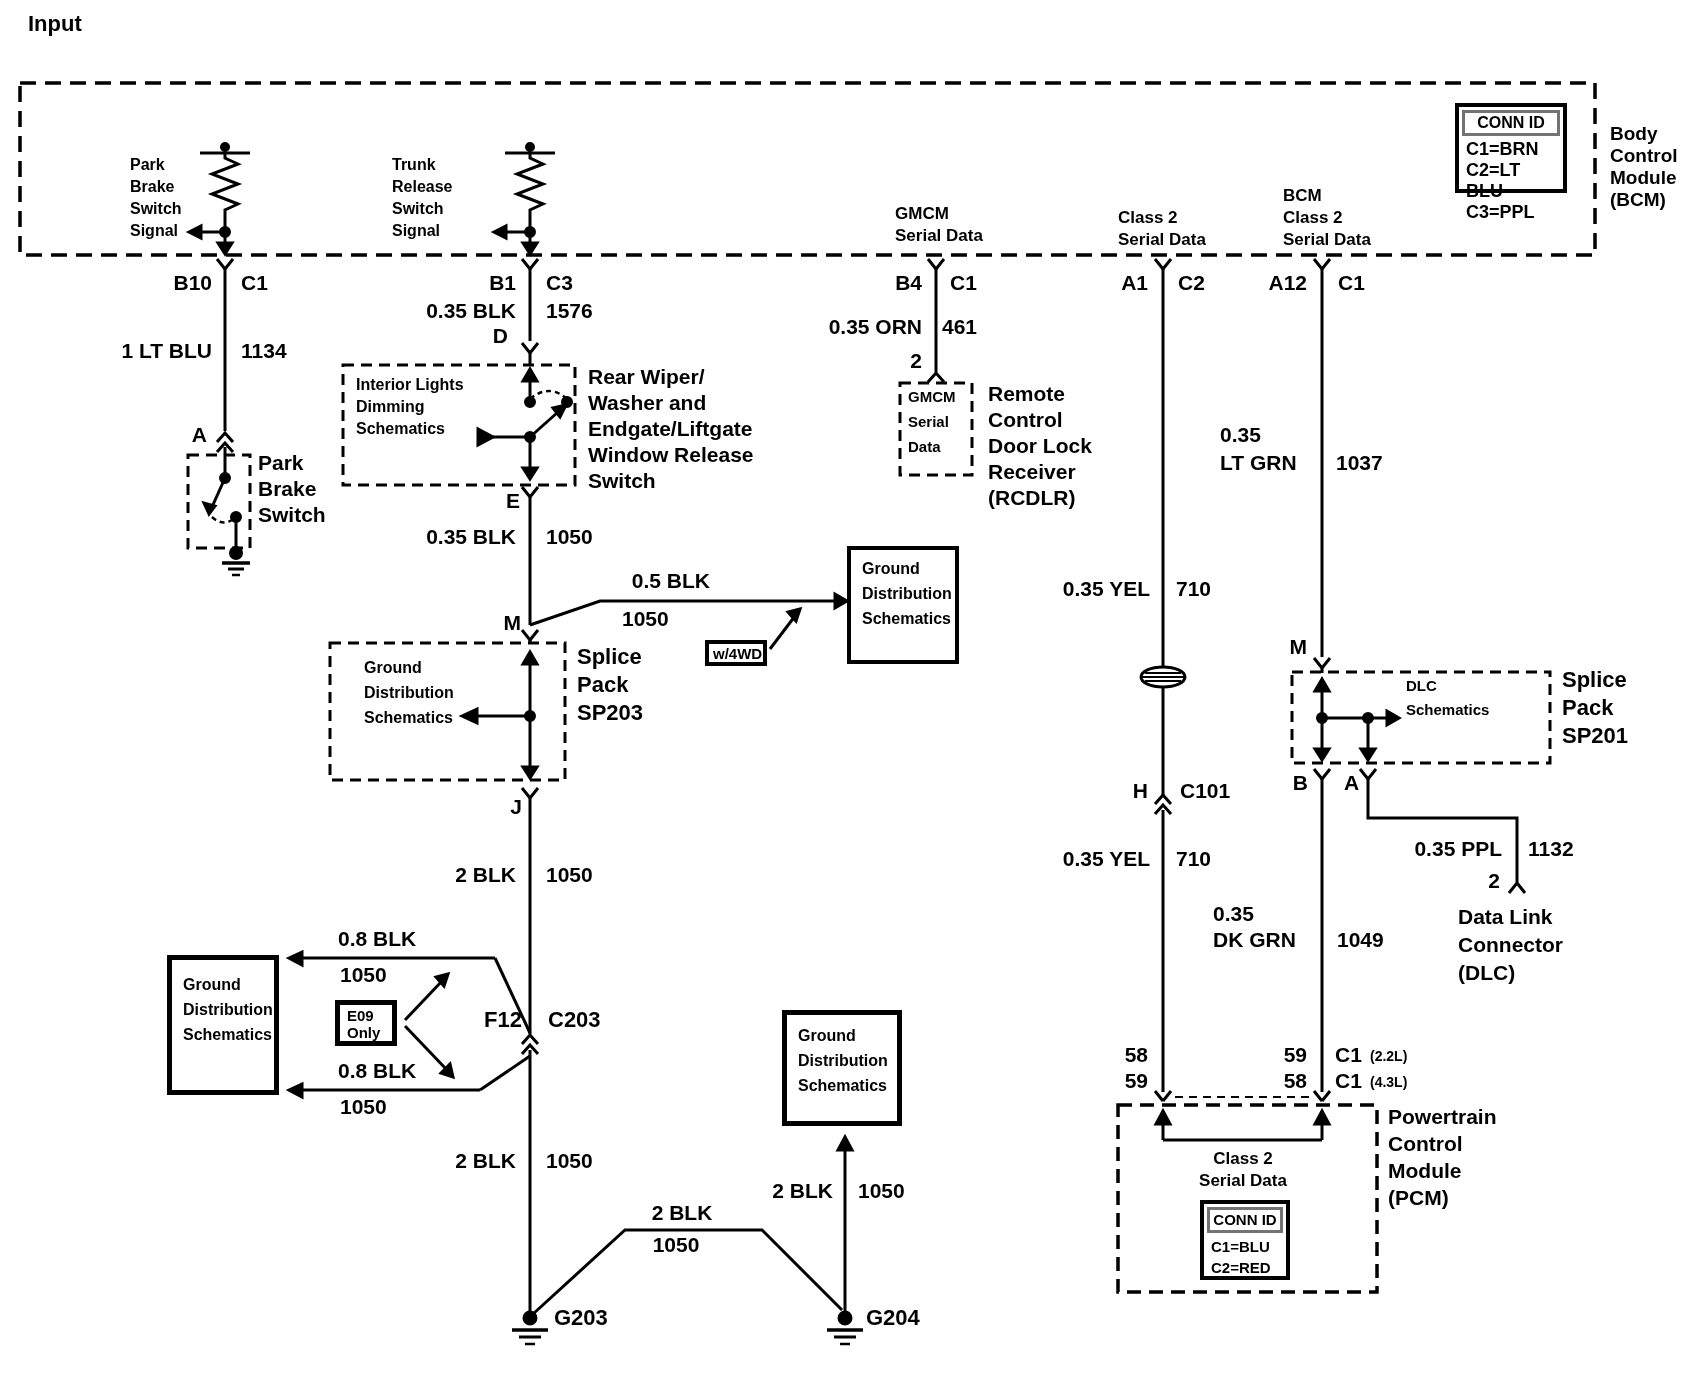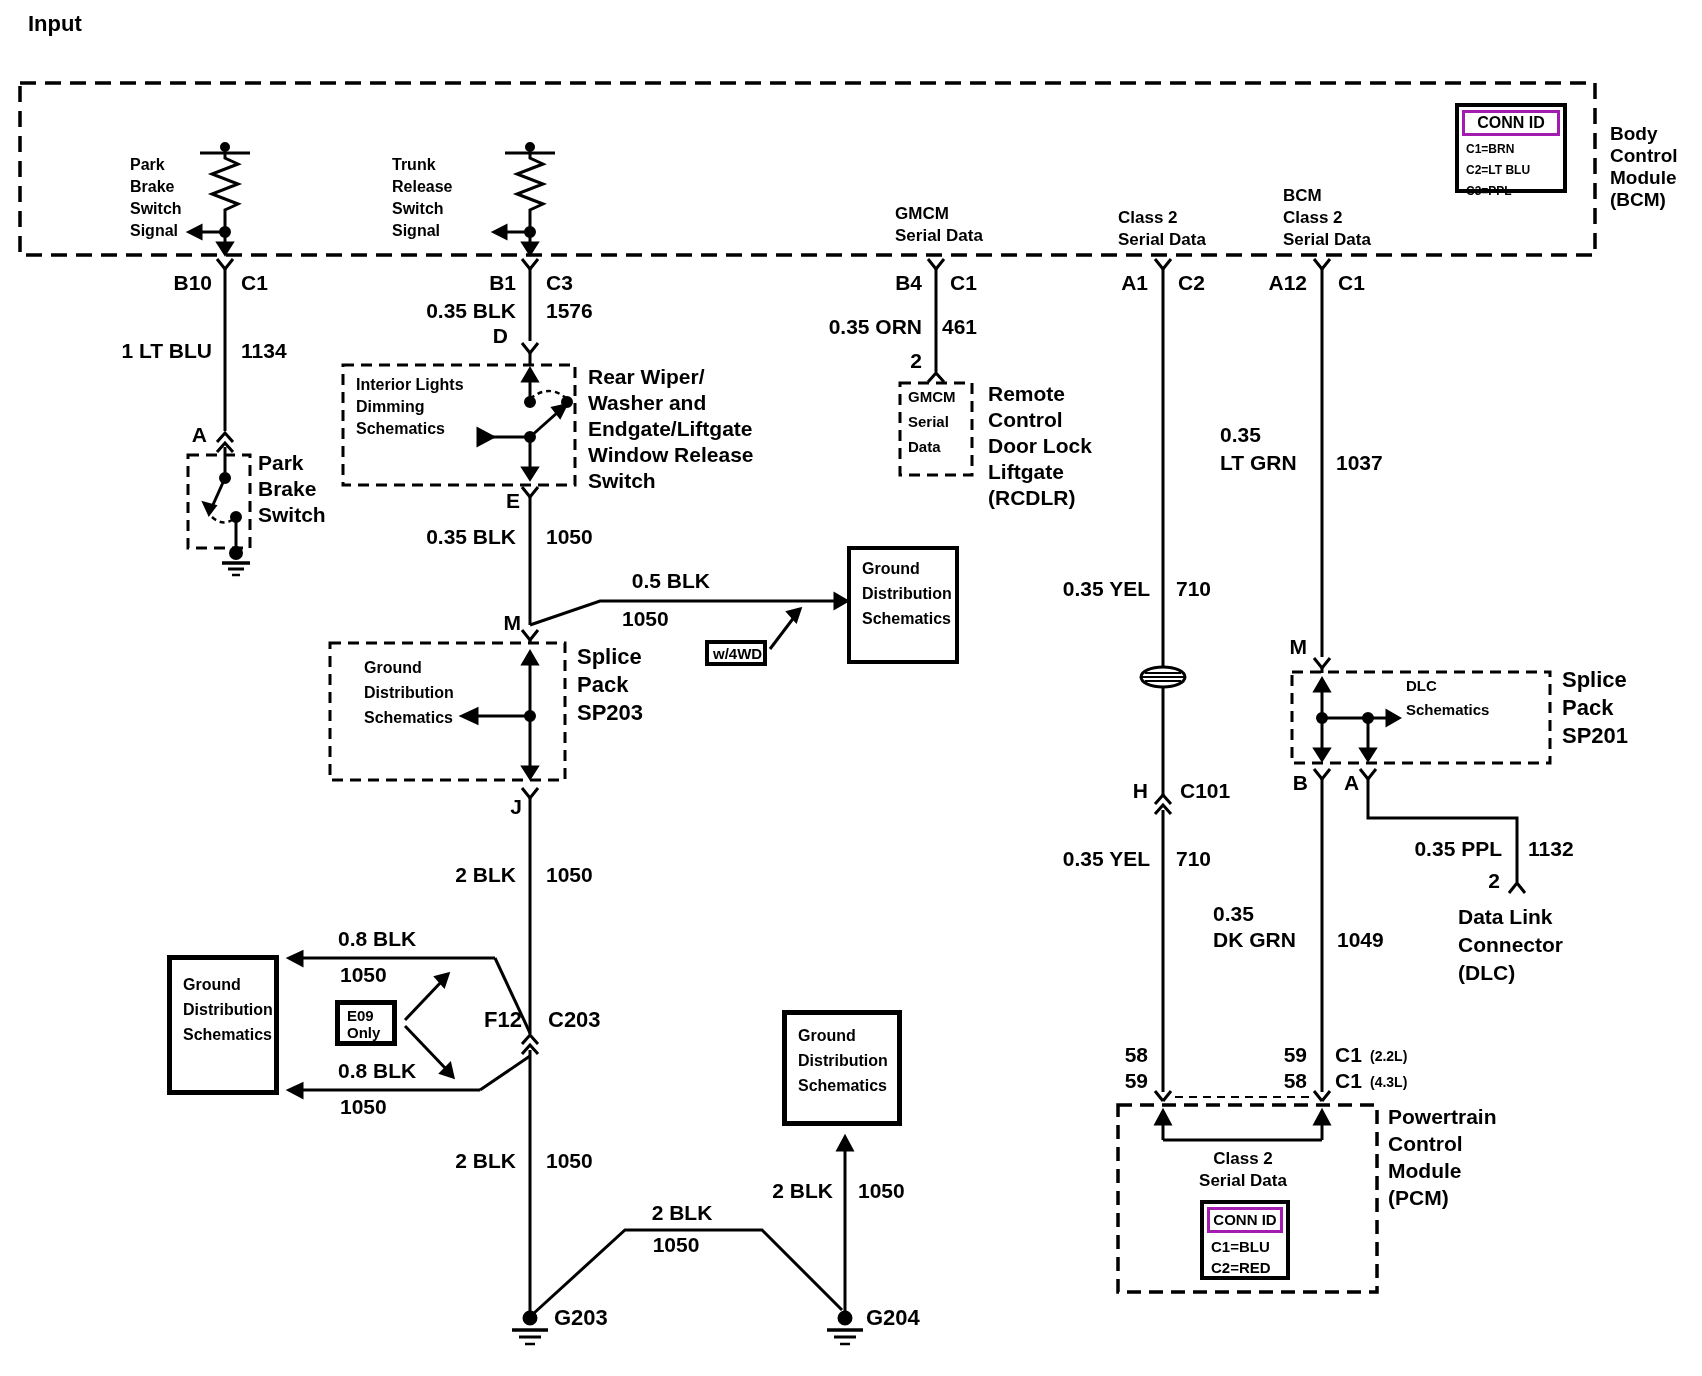--- a/index.html
+++ b/index.html
@@ -13,22 +13,22 @@
   .s15{font-size:15px;}
   .s16{font-size:16px;}
   .s17{font-size:17px;}
   .s19{font-size:19px;margin-top:40px;}
   .s21{font-size:21px;}
   .s22{font-size:22px;}
   .box{position:absolute;background:#fff;border:4px solid #000;box-sizing:border-box;}
   .box5{border-width:5px;}
   .boxtxt{font-weight:bold;font-size:16px;line-height:25px;padding:6px 0 0 11px;}
   .connid{padding:3px;}
-  .connid .hdr{border:3px solid #a21caf;text-align:center;font-weight:bold;font-size:16px;line-height:20px;}
-  .connid .rows{padding:3px 2px 0 4px;font-weight:bold;font-size:12px;line-height:21px;}
+  .connid .hdr{border:3px solid #737373;text-align:center;font-weight:bold;font-size:16px;line-height:20px;}
+  .connid .rows{padding:3px 2px 0 4px;font-weight:bold;font-size:18px;line-height:21px;}
 </style>
 </head>
 <body>
 
 <div class="canvas">
 
   <svg class="wires" width="1702" height="1376" viewBox="0 0 1702 1376">
     <g stroke="#000" stroke-width="3" fill="none">
 
       <rect x="20" y="83" width="1575" height="172" stroke-width="3.5" stroke-dasharray="16 9"></rect>
@@ -361,21 +361,21 @@
 
   <div class="lbl s21 ra" style="left:922px;top:316px;">0.35 ORN</div>
   <div class="lbl s21" style="left:942px;top:316px;">461</div>
   <div class="lbl s21 ra" style="left:922px;top:350px;">2</div>
   <div class="lbl s15" style="left:908px;top:389px;">GMCM</div>
   <div class="lbl s15" style="left:908px;top:414px;">Serial</div>
   <div class="lbl s15" style="left:908px;top:439px;">Data</div>
   <div class="lbl s21" style="left:988px;top:383px;">Remote</div>
   <div class="lbl s21" style="left:988px;top:409px;">Control</div>
   <div class="lbl s21" style="left:988px;top:435px;">Door Lock</div>
-  <div class="lbl s21" style="left:988px;top:461px;">Liftgate</div>
+  <div class="lbl s21" style="left:988px;top:461px;">Receiver</div>
   <div class="lbl s21" style="left:988px;top:487px;">(RCDLR)</div>
 
   <div class="lbl s21 ra" style="left:1150px;top:578px;">0.35 YEL</div>
   <div class="lbl s21" style="left:1176px;top:578px;">710</div>
   <div class="lbl s21 ra" style="left:1148px;top:780px;">H</div>
   <div class="lbl s21" style="left:1180px;top:780px;">C101</div>
   <div class="lbl s21 ra" style="left:1150px;top:848px;">0.35 YEL</div>
   <div class="lbl s21" style="left:1176px;top:848px;">710</div>
 
   <div class="lbl s21" style="left:1220px;top:424px;">0.35</div>

